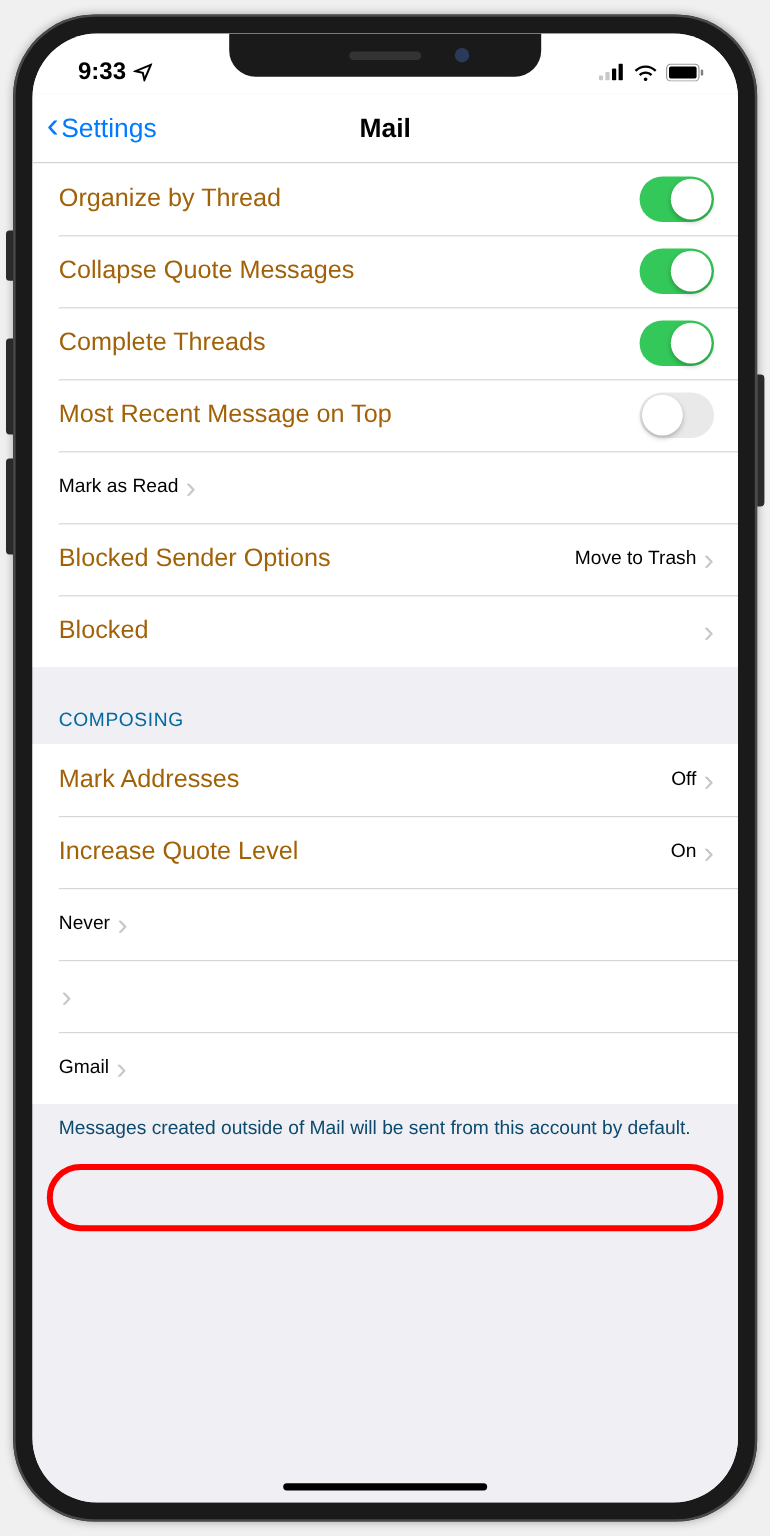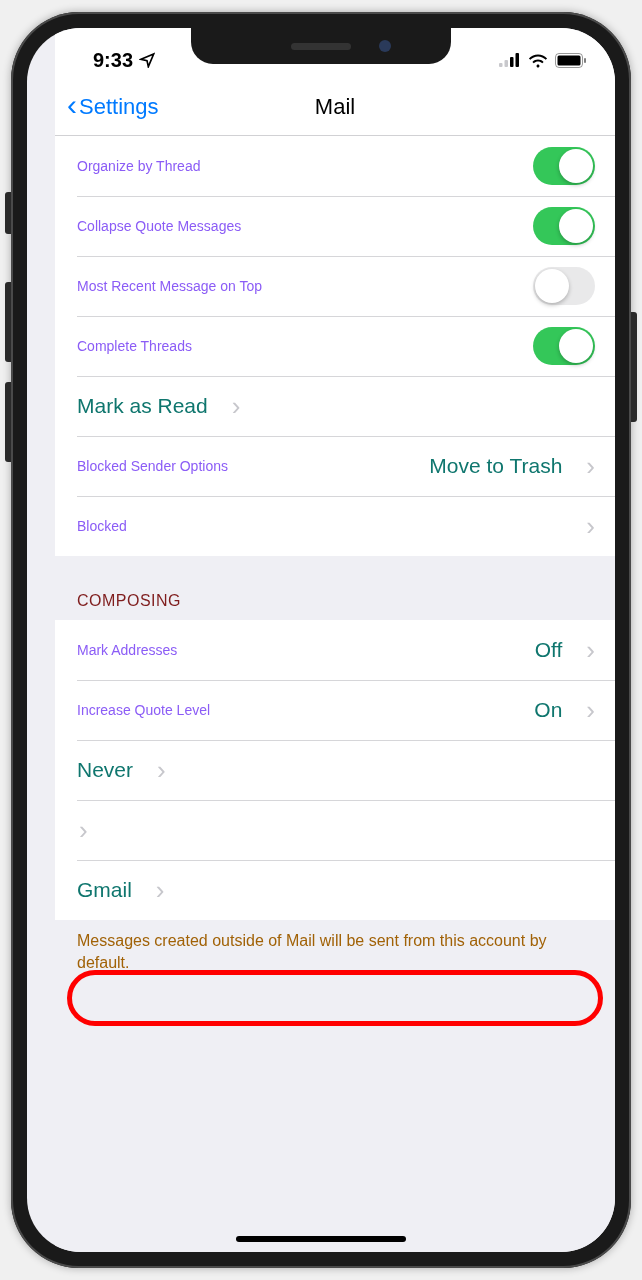--- a/index.html
+++ b/index.html
@@ -32,21 +32,20 @@
   .side-btn1 { position:absolute; left:-6px; top:270px; width:6px; height:80px; background:#2a2a2a; border-radius:3px 0 0 3px;}
   .side-btn2 { position:absolute; left:-6px; top:370px; width:6px; height:80px; background:#2a2a2a; border-radius:3px 0 0 3px;}
   .side-btn3 { position:absolute; right:-6px; top:300px; width:6px; height:110px; background:#2a2a2a; border-radius:0 3px 3px 0;}
   .screen {
     width: 100%;
     height: 100%;
     background: #efeff4;
     border-radius: 54px;
     overflow: hidden;
     position: relative;
-    padding-left: 28px;
   }
   .notch {
     position: absolute;
     top: 0; left: 50%;
     transform: translateX(-50%);
     width: 260px; height: 36px;
     background: #1a1a1a;
     border-radius: 0 0 22px 22px;
     z-index: 10;
     display:flex; align-items:center; justify-content:center; gap:40px;
@@ -77,21 +76,21 @@
   .back-btn {
     display: flex; align-items: center;
     color: #007aff;
     font-size: 22px;
     gap: 2px;
   }
   .back-chev { font-size: 30px; font-weight:500; line-height:1; margin-top:-3px;}
   .nav-title {
     position: absolute;
     left: 50%; transform: translateX(-50%);
-    font-size: 22px; font-weight: 400;
+    font-size: 22px; font-weight: 700;
   }
   .content {
     background: #efeff4;
     height: calc(100% - 108px);
     overflow: hidden;
     position: relative;
   }
   .group { background: #fff; }
   .row {
     display: flex;
@@ -99,22 +98,22 @@
     min-height: 60px;
     padding: 0 20px 0 22px;
     position: relative;
   }
   .row + .row::before {
     content:"";
     position:absolute;
     left:22px; right:0; top:0;
     height:1px; background:#d6d6d9;
   }
-  .row .label { flex: 1; font-size: 14px; color:#8b5cf6; }
-  .row .value { font-size: 21px; color: #0f766e; margin-right: 22px; }
+  .row .label { flex: 1; font-size: 21px; color:#a16207; }
+  .row .value { font-size: 16px; color: #000000; margin-right: 4px; }
   .chevron {
     color: #c7c7cc;
     font-size: 26px;
     font-weight: 400;
     margin-left: 2px;
   }
   .toggle {
     width: 62px; height: 38px;
     border-radius: 19px;
     position: relative;
@@ -127,27 +126,27 @@
     width: 34px; height: 34px;
     background: #fff;
     border-radius: 50%;
     top: 2px;
     box-shadow: 0 2px 4px rgba(0,0,0,0.25);
   }
   .toggle.on .knob { right: 2px; }
   .toggle.off .knob { left: 2px; }
   .section-header {
     font-size: 16px;
-    color: #7f1d1d;
+    color: #0369a1;
     padding: 36px 22px 10px;
     letter-spacing: 0.5px;
   }
   .footer-text {
     font-size: 16px;
-    color: #a16207;
+    color: #0c4a6e;
     padding: 10px 22px 14px;
     line-height: 1.35;
   }
   .highlight {
     position: absolute;
     border: 5px solid #ff0000;
     border-radius: 28px;
     pointer-events: none;
   }
   .home-indicator {
@@ -217,29 +216,29 @@
         </div>
 
         <div class="row">
           <span class="label">Collapse Quote Messages</span>
           <div class="toggle on">
               <div class="knob"></div>
             </div>
         </div>
 
         <div class="row">
+          <span class="label">Complete Threads</span>
+          <div class="toggle on">
+              <div class="knob"></div>
+            </div>
+        </div>
+
+        <div class="row">
           <span class="label">Most Recent Message on Top</span>
           <div class="toggle off">
-              <div class="knob"></div>
-            </div>
-        </div>
-
-        <div class="row">
-          <span class="label">Complete Threads</span>
-          <div class="toggle on">
               <div class="knob"></div>
             </div>
         </div>
 
         <div class="row">
           <span class="value">Mark as Read</span>
           <span class="chevron">›</span>
         </div>
 
         <div class="row">

